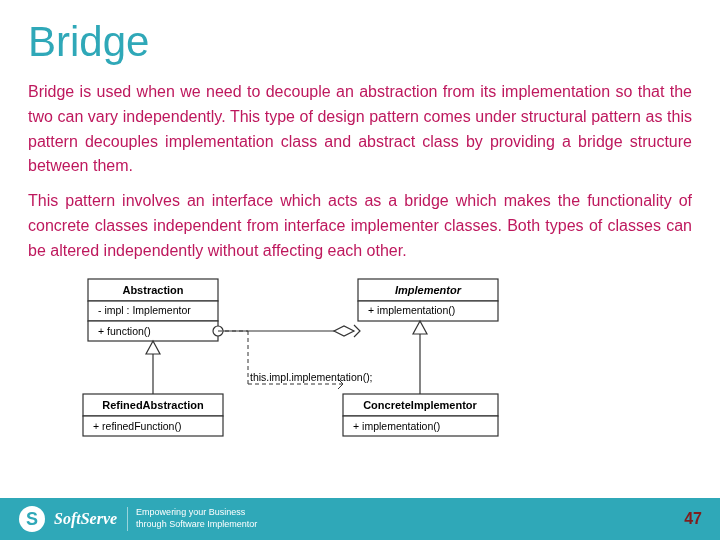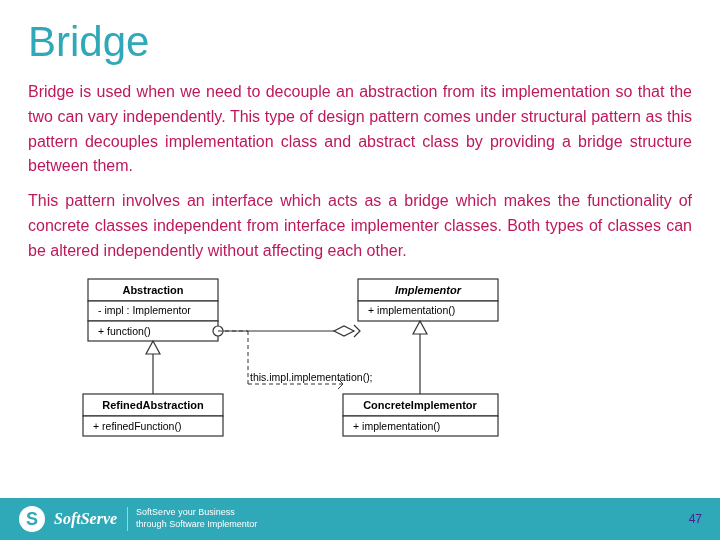--- a/index.html
+++ b/index.html
@@ -84,23 +84,23 @@
     .footer-tagline {
       color: #ffffff;
       font-size: 9px;
       line-height: 1.3;
       border-left: 1px solid rgba(255,255,255,0.5);
       padding-left: 8px;
       margin-left: 2px;
     }
 
     .footer-page {
-      color: #4c1d95;
-      font-size: 12px;
-      font-weight: normal;
+      color: #7f1d1d;
+      font-size: 16px;
+      font-weight: bold;
     }
 
     .uml-box {
       fill: #ffffff;
       stroke: #333;
       stroke-width: 1.2;
     }
     .uml-title-box {
       fill: #ffffff;
       stroke: #333;
@@ -198,20 +198,20 @@
 
   <div class="footer">
     <div class="footer-logo">
 
       <svg class="footer-logo-icon" viewBox="0 0 28 28" xmlns="http://www.w3.org/2000/svg">
         <circle cx="14" cy="14" r="13" fill="#ffffff"></circle>
         <text x="14" y="20" text-anchor="middle" font-size="18" font-weight="bold" fill="#2fa8b8" font-family="Arial">S</text>
       </svg>
       <span class="footer-brand">SoftServe</span>
       <div class="footer-tagline">
-        <div>SoftServe your Business</div>
+        <div>Empowering your Business</div>
         <div>through Software Implementor</div>
       </div>
     </div>
     <div class="footer-page">47</div>
   </div>
 
 </div>
 
 </body></html>

